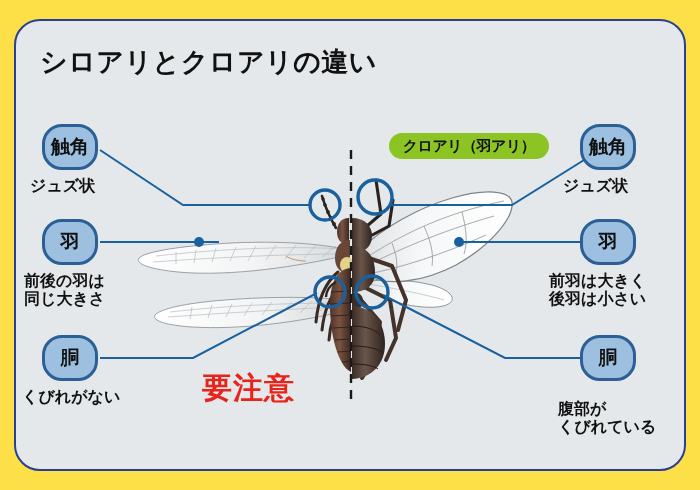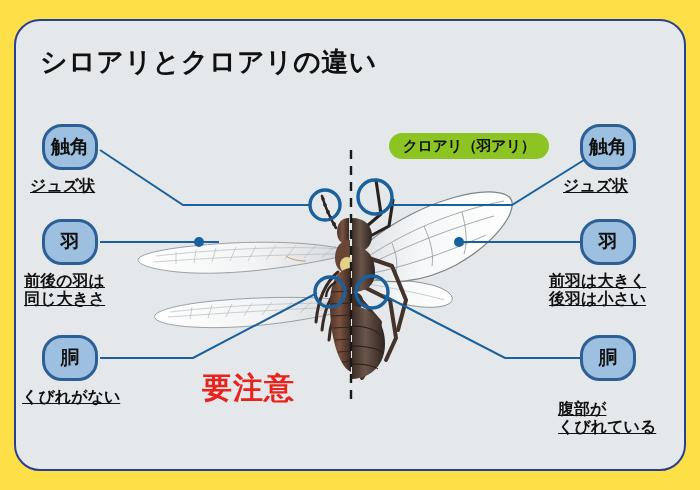--- a/index.html
+++ b/index.html
@@ -65,30 +65,29 @@
     color: #111;
     white-space: nowrap;
   }
   .caption {
     position: absolute;
     font-size: 16px;
     font-weight: 700;
     color: #111;
     line-height: 1.12;
     white-space: pre-line;
-    text-decoration: underline;
   }
   .caption.right { text-align: left; }
 
   
   #chip-antenna-l { left: 42px;  top: 124px; }
   #chip-wing-l    { left: 42px;  top: 219px; }
   #chip-body-l    { left: 42px;  top: 335px; }
   #cap-antenna-l  { left: 30px;  top: 177px; }
-  #cap-wing-l     { left: 24px;  top: 272px; text-align: center; }
+  #cap-wing-l     { left: 24px;  top: 272px; }
   #cap-body-l     { left: 22px;  top: 388px; }
 
   
   #chip-antenna-r { left: 580px; top: 124px; }
   #chip-wing-r    { left: 580px; top: 219px; }
   #chip-body-r    { left: 580px; top: 335px; }
   #cap-antenna-r  { left: 563px; top: 177px; }
   #cap-wing-r     { left: 549px; top: 272px; }
   #cap-body-r     { left: 558px; top: 400px; }
 

